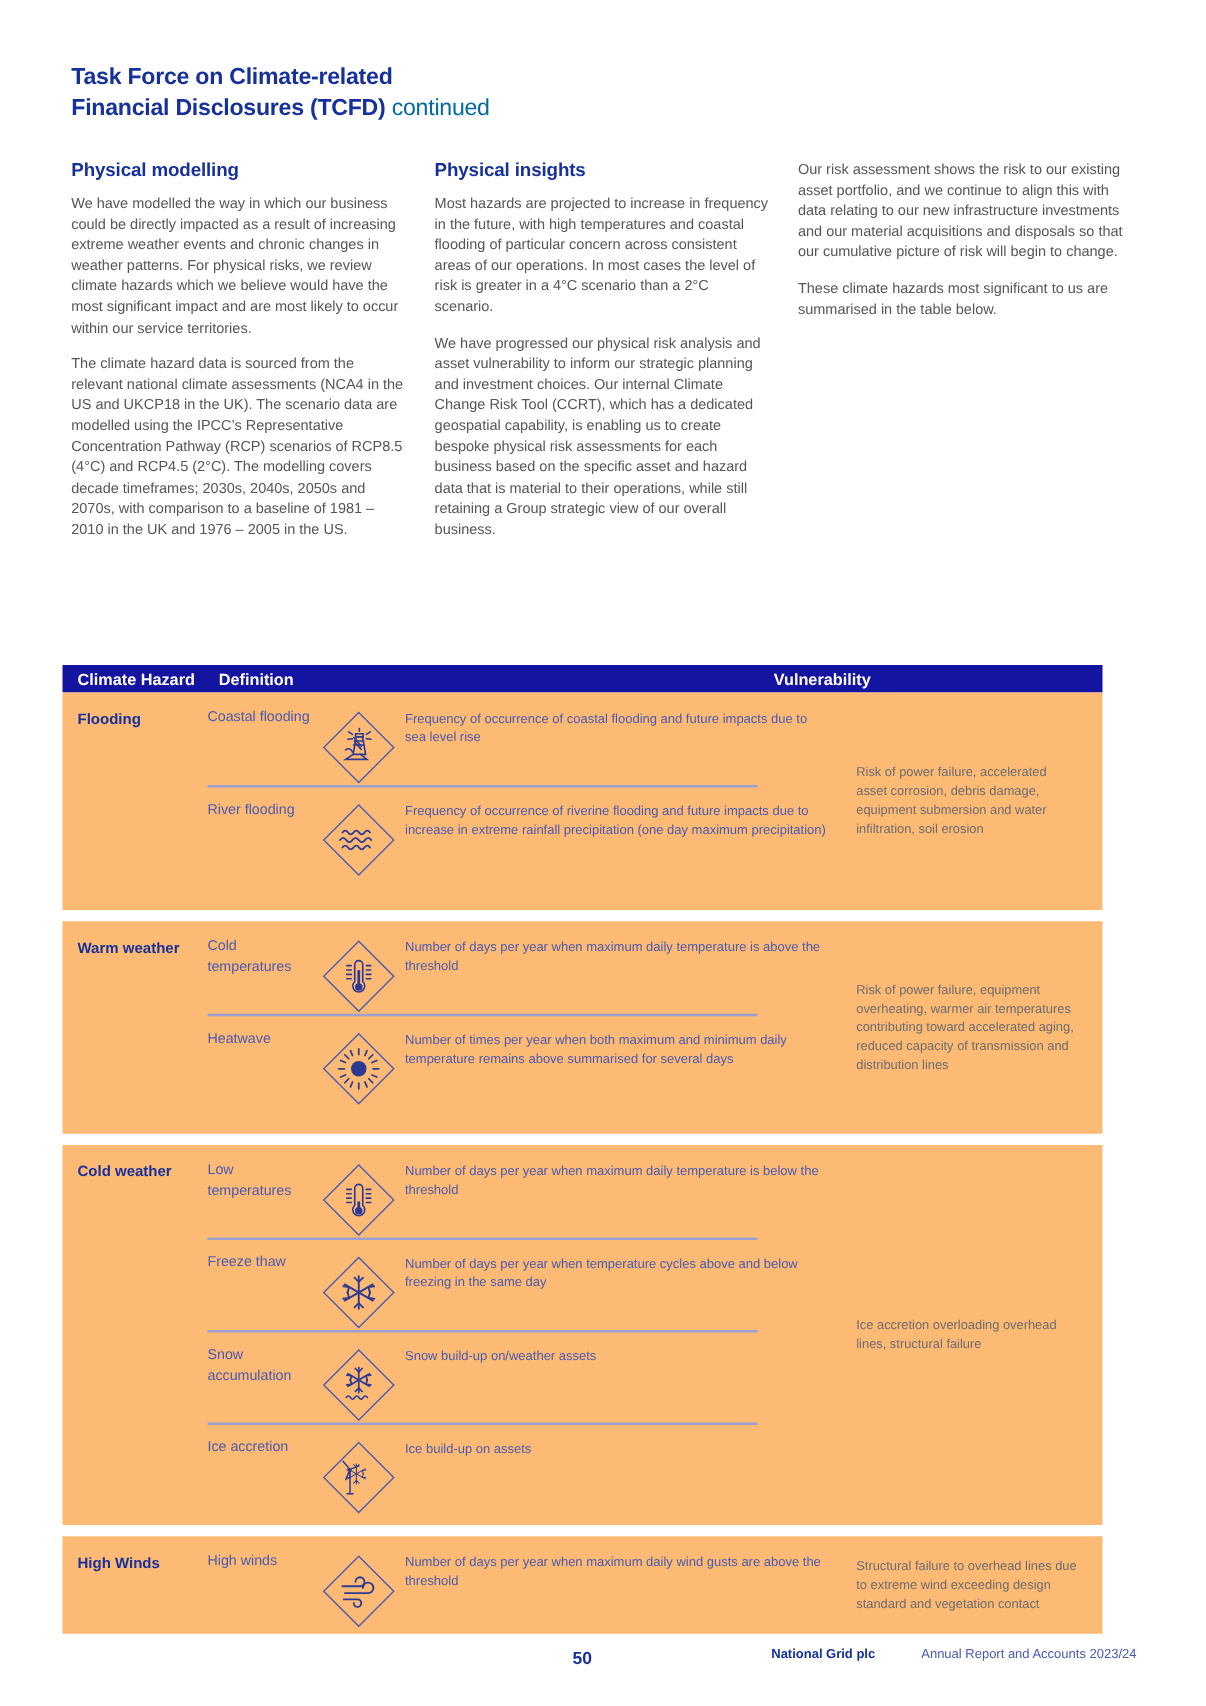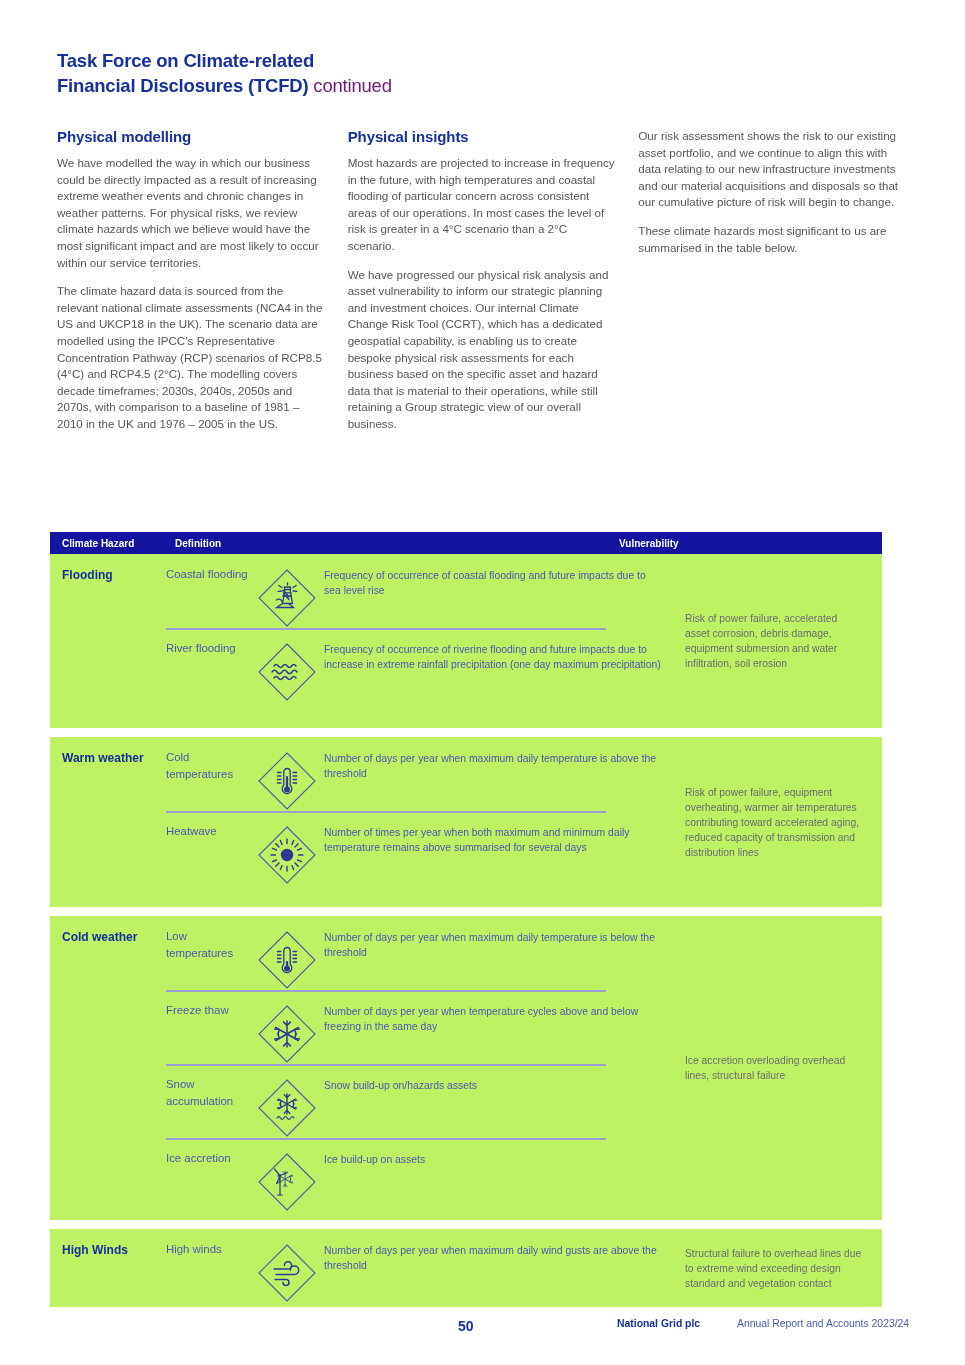--- a/index.html
+++ b/index.html
@@ -26,21 +26,21 @@
     left: 57px; top: 48px;
     width: 520px;
     font-size: 18.5px;
     font-weight: bold;
     line-height: 25px;
     color: #16309c;
     letter-spacing: -0.2px;
   }
   .doc-title .cont {
     font-weight: normal;
-    color: #701a75;
+    color: #0369a1;
   }
 
   
   .intro {
     position: absolute;
     left: 57px; top: 128px;
     width: 850px;
     display: flex;
     gap: 22px;
   }
@@ -67,29 +67,29 @@
     position: absolute;
     left: 50px; top: 532px;
     width: 832px;
   }
   .t-header {
     background: #1414a0;
     color: #ffffff;
     height: 22px;
     display: flex;
     align-items: center;
-    font-size: 10px;
+    font-size: 13px;
     font-weight: bold;
   }
   .th-hazard { width: 116px; padding-left: 12px; }
   .th-def    { width: 450px; padding-left: 9px; }
   .th-vuln   { flex: 1; padding-left: 3px; }
 
   .group {
-    background: #bef264;
+    background: #fdba74;
     display: flex;
     position: relative;
     margin-bottom: 9px;
   }
   .group:last-child { margin-bottom: 0; }
 
   .g-hazard {
     width: 116px;
     padding: 13px 0 0 12px;
     font-size: 12px;
@@ -406,21 +406,21 @@
                 <path d="M30,19.6 l-2.8,-2.8 M30,19.6 l2.8,-2.8"></path>
                 <path d="M30,32.4 l-2.8,2.8 M30,32.4 l2.8,2.8"></path>
                 <path d="M24.2,22.6 l-3.8,-0.5 M24.2,22.6 l-1,3.7"></path>
                 <path d="M35.8,29.4 l3.8,0.5 M35.8,29.4 l1,-3.7"></path>
                 <path d="M35.8,22.6 l3.8,-0.5 M35.8,22.6 l1,3.7"></path>
                 <path d="M24.2,29.4 l-3.8,0.5 M24.2,29.4 l-1,-3.7"></path>
                 <path d="M20,40 q1.7,-2.6 3.4,0 q1.7,2.6 3.4,0 q1.7,-2.6 3.4,0 q1.7,2.6 3.4,0 q1.7,-2.6 3.4,0" stroke-width="1.2"></path>
               </g>
             </svg>
           </div>
-          <div class="r-desc">Snow build-up on/hazards assets</div>
+          <div class="r-desc">Snow build-up on/weather assets</div>
         </div>
 
         <div class="row h-cold-4">
           <div class="r-label">Ice accretion</div>
           <div class="r-icon">
             <svg width="60" height="60" viewBox="0 0 60 60">
               <polygon points="30,2 58,30 30,58 2,30" fill="none" stroke="#4a5ab0" stroke-width="1.1"></polygon>
               <g stroke="#2c3a93" stroke-width="1.2" fill="none" stroke-linecap="round">
                 <path d="M23,24 v19"></path>
                 <path d="M20.6,43 h4.8"></path>

